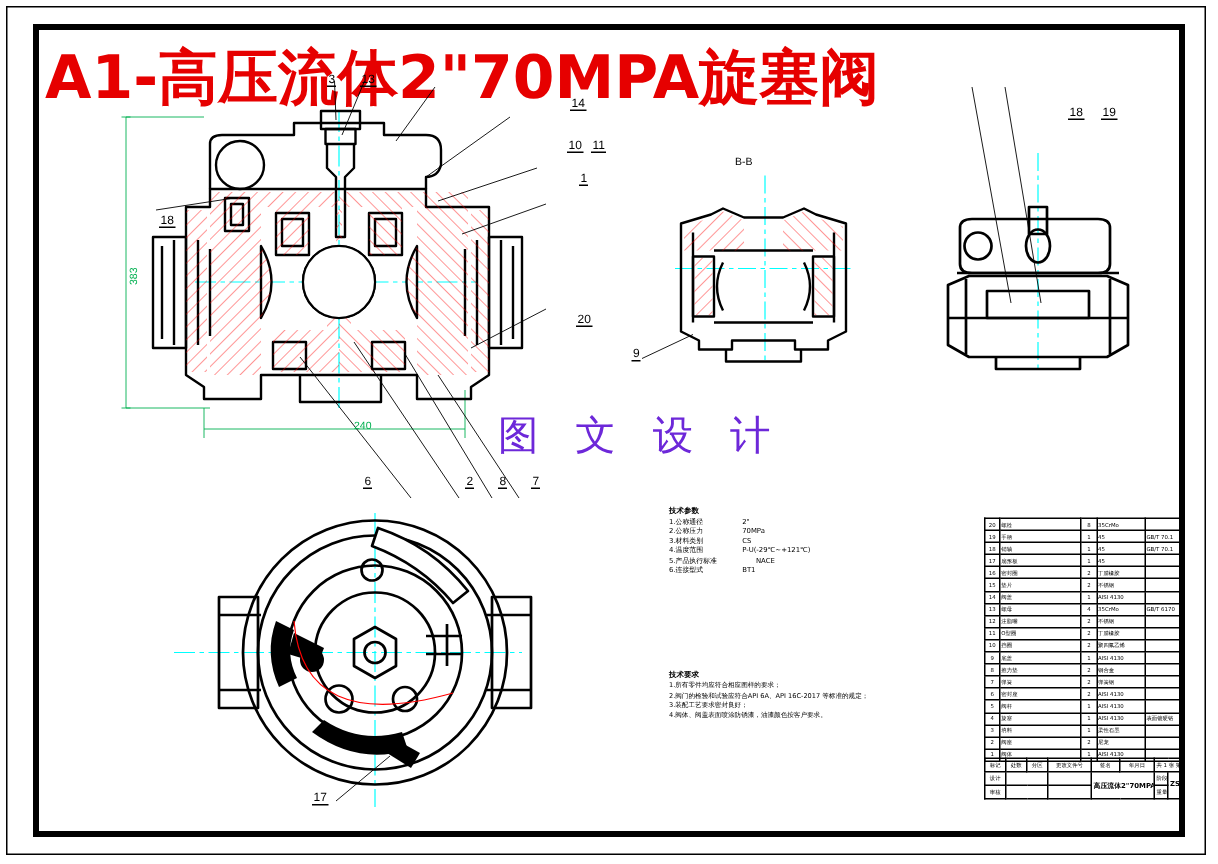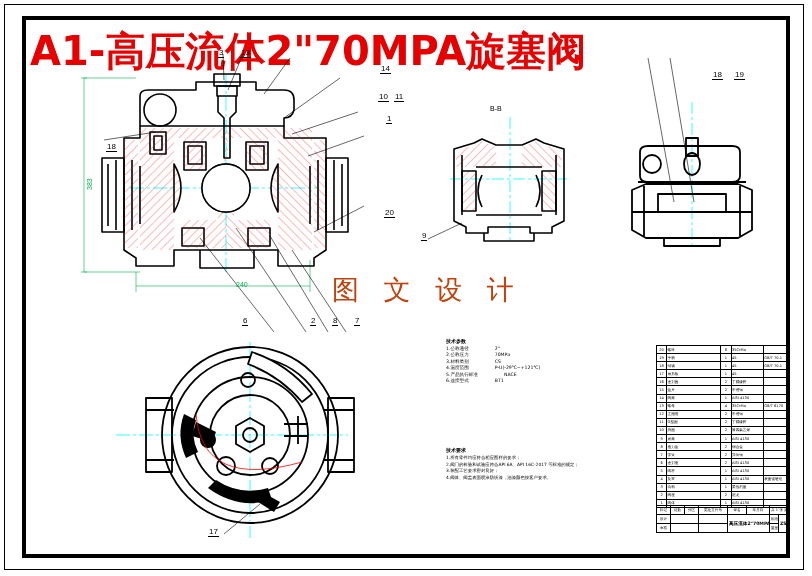--- a/index.html
+++ b/index.html
@@ -12,21 +12,21 @@
       border:1px solid #000;box-sizing:border-box;}
   .inner-border{position:absolute;left:22px;top:16px;width:768px;height:542px;
       border:4px solid #000;box-sizing:border-box;}
 
   
   .title{position:absolute;left:30px;top:24px;color:#e60000;
       font-size:40px;font-weight:bold;letter-spacing:0px;white-space:nowrap;
       font-family:"DejaVu Sans",sans-serif;}
 
   
-  .watermark{position:absolute;left:332px;top:272px;font-size:27px;color:#c2410c;
+  .watermark{position:absolute;left:332px;top:272px;font-size:27px;color:#6d28d9;
       letter-spacing:8px;font-family:"DejaVu Serif",serif;white-space:nowrap;}
 
   
   .view{position:absolute;}
   svg{display:block;overflow:visible;}
 
   
   .lbl{position:absolute;font-size:8px;color:#000;line-height:9px;
       border-bottom:1px solid #000;padding:0 1px;white-space:nowrap;}
   .lbl.nb{border-bottom:none;}

